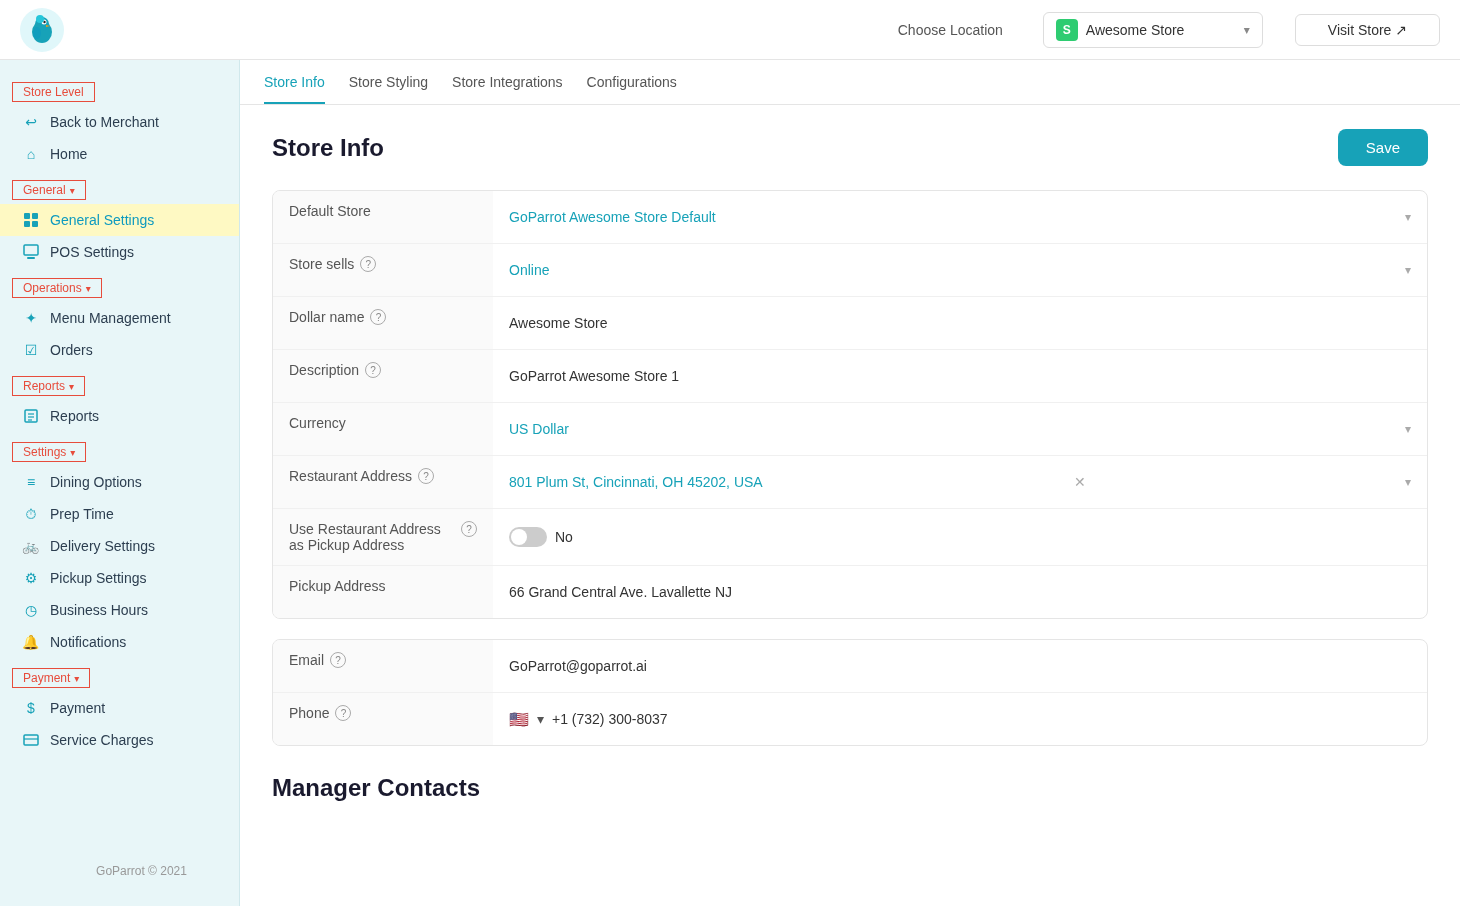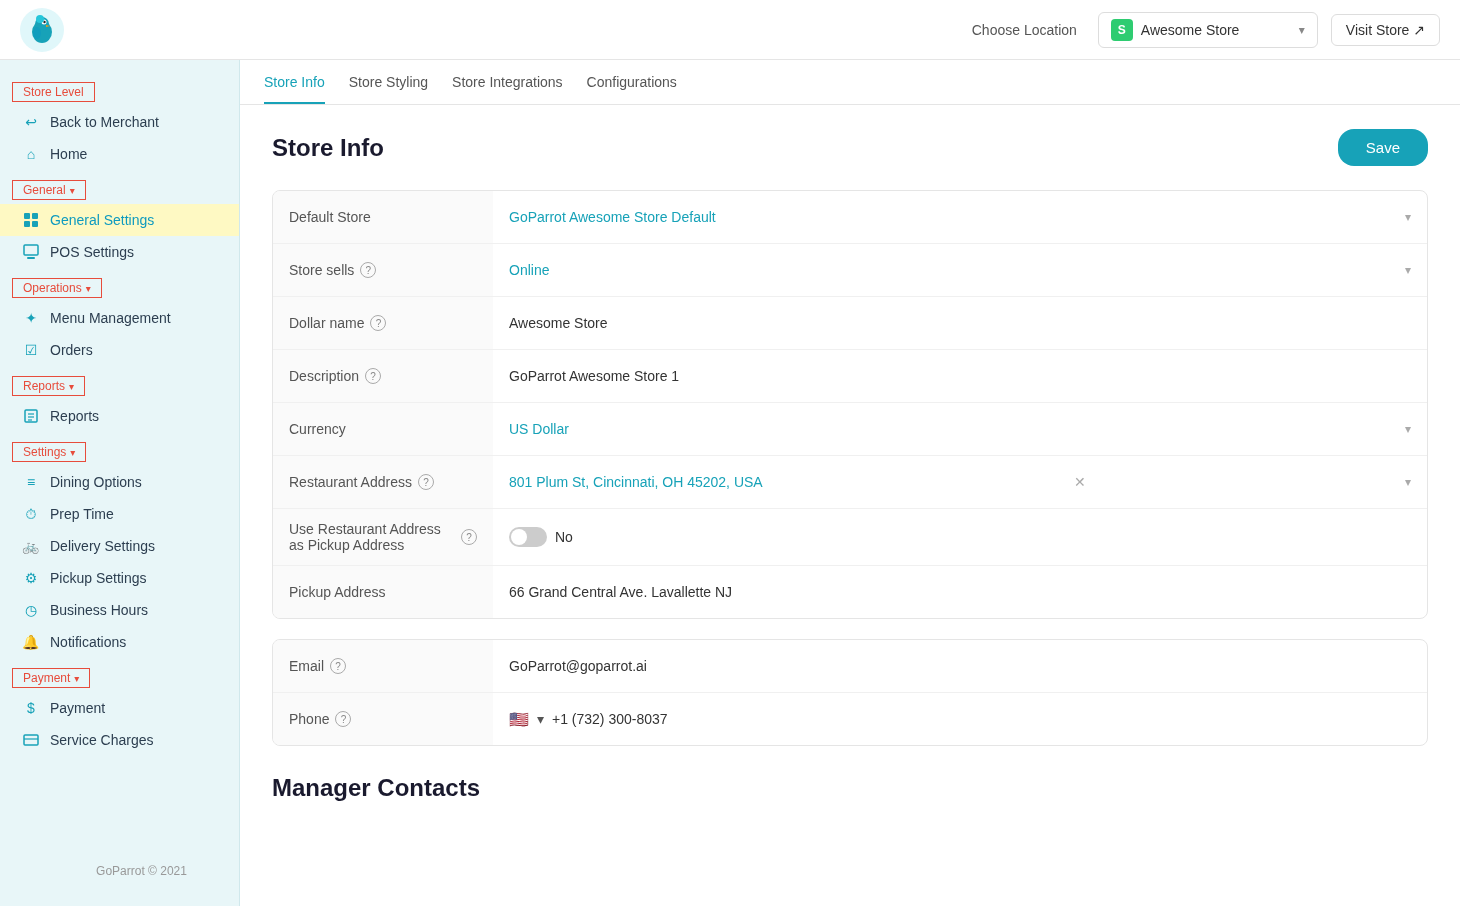--- a/index.html
+++ b/index.html
@@ -5,21 +5,21 @@
     * { box-sizing: border-box; margin: 0; padding: 0; }
     body { font-family: -apple-system, BlinkMacSystemFont, 'Segoe UI', sans-serif; font-size: 14px; color: #333; background: #fff; display: flex; flex-direction: column; height: 906px; overflow: hidden; }
 
     
     .topbar {
       height: 60px;
       border-bottom: 1px solid #e5e5e5;
       display: flex;
       align-items: center;
       padding: 0 20px;
-      gap: 13px;
+      gap: 32px;
       flex-shrink: 0;
     }
     .logo {
       width: 44px;
       height: 44px;
       margin-right: 16px;
     }
     .topbar-spacer { flex: 1; }
     .choose-location-label {
       color: #555;
@@ -55,21 +55,21 @@
       font-size: 14px;
       color: #333;
     }
     .location-chevron {
       color: #888;
       font-size: 12px;
     }
     .visit-store-btn {
       border: 1px solid #ddd;
       border-radius: 6px;
-      padding: 7px 14px;
+      padding: 7px 32px;
       font-size: 14px;
       cursor: pointer;
       background: #fff;
       color: #333;
       display: flex;
       align-items: center;
       gap: 4px;
     }
 
     
@@ -186,21 +186,21 @@
     }
     .page-title {
       font-size: 24px;
       font-weight: 700;
       color: #1a1a2e;
     }
     .save-btn {
       background: #17a2b8;
       color: #fff;
       border: none;
-      border-radius: 16px;
+      border-radius: 8px;
       padding: 10px 28px;
       font-size: 15px;
       cursor: pointer;
       font-weight: 500;
     }
 
     
     .form-section {
       border: 1px solid #e5e5e5;
       border-radius: 8px;
@@ -214,21 +214,21 @@
       min-height: 52px;
     }
     .form-row:last-child { border-bottom: none; }
     .form-label {
       width: 220px;
       padding: 12px 16px;
       color: #555;
       font-size: 14px;
       flex-shrink: 0;
       display: flex;
-      align-items: center;
+      align-items: flex-start;
       gap: 6px;
       background: #fafafa;
       min-height: 52px;
     }
     .form-label .help-icon {
       width: 16px;
       height: 16px;
       border: 1px solid #aaa;
       border-radius: 50%;
       display: flex;

